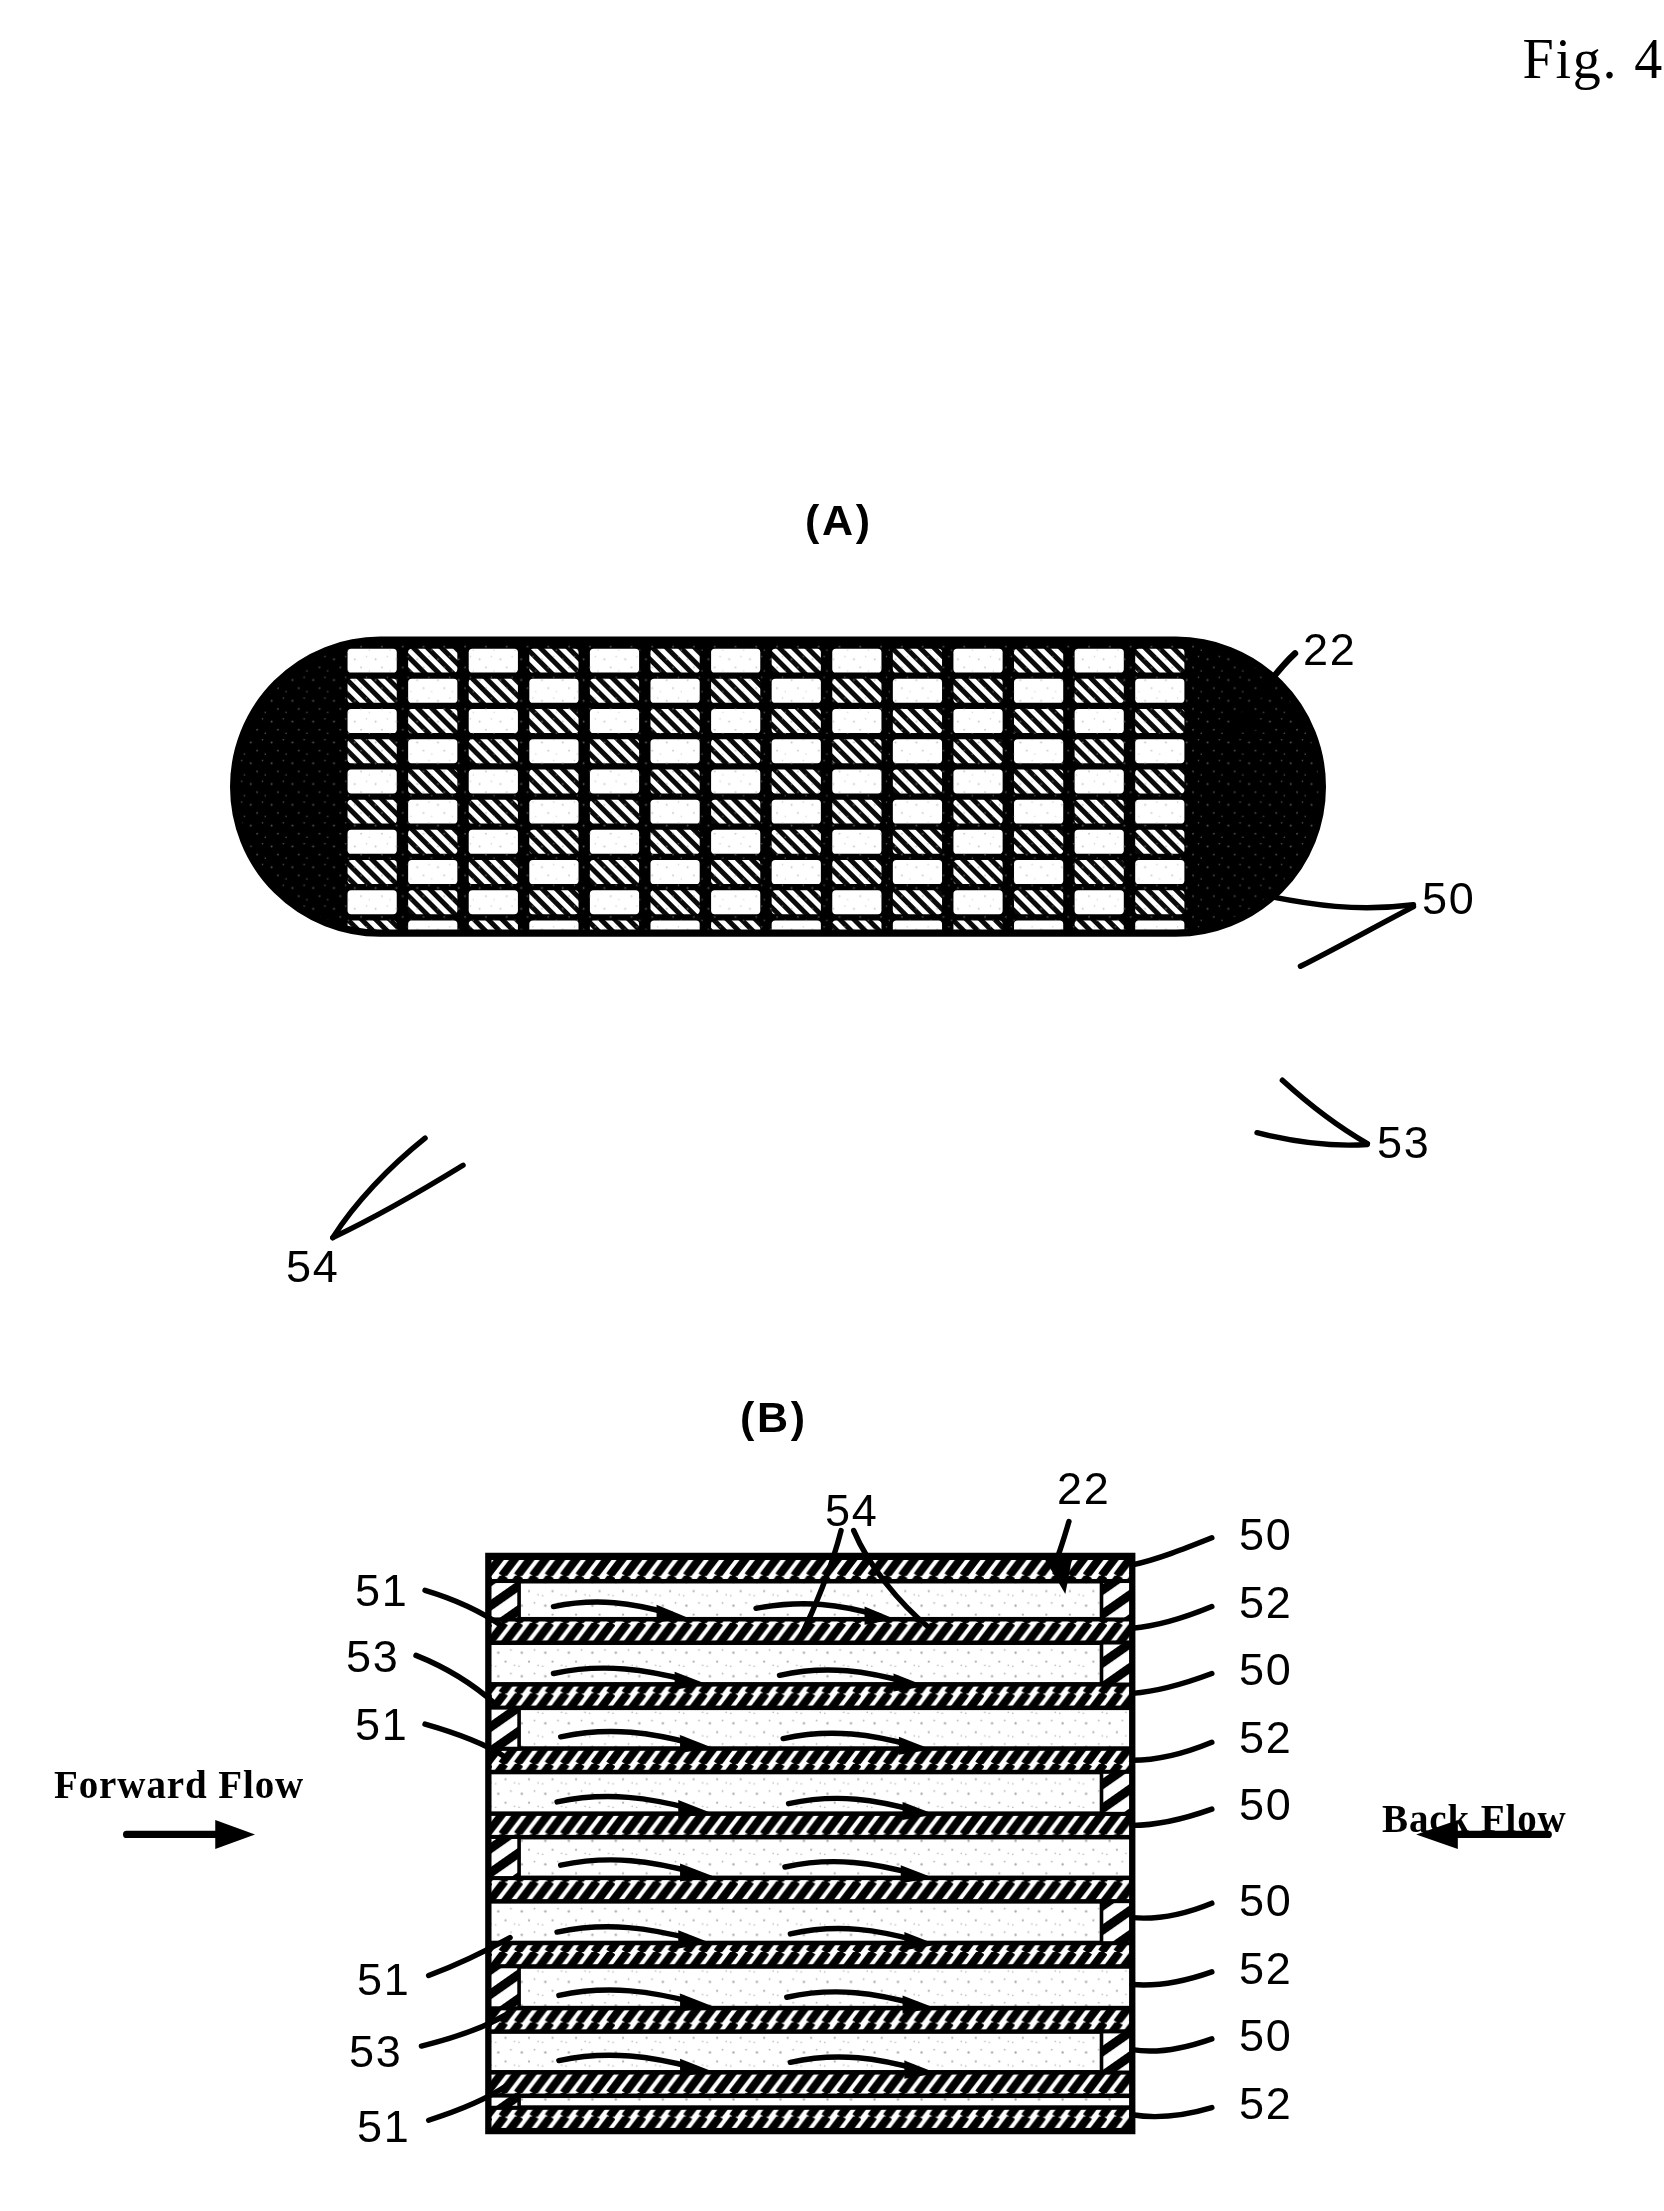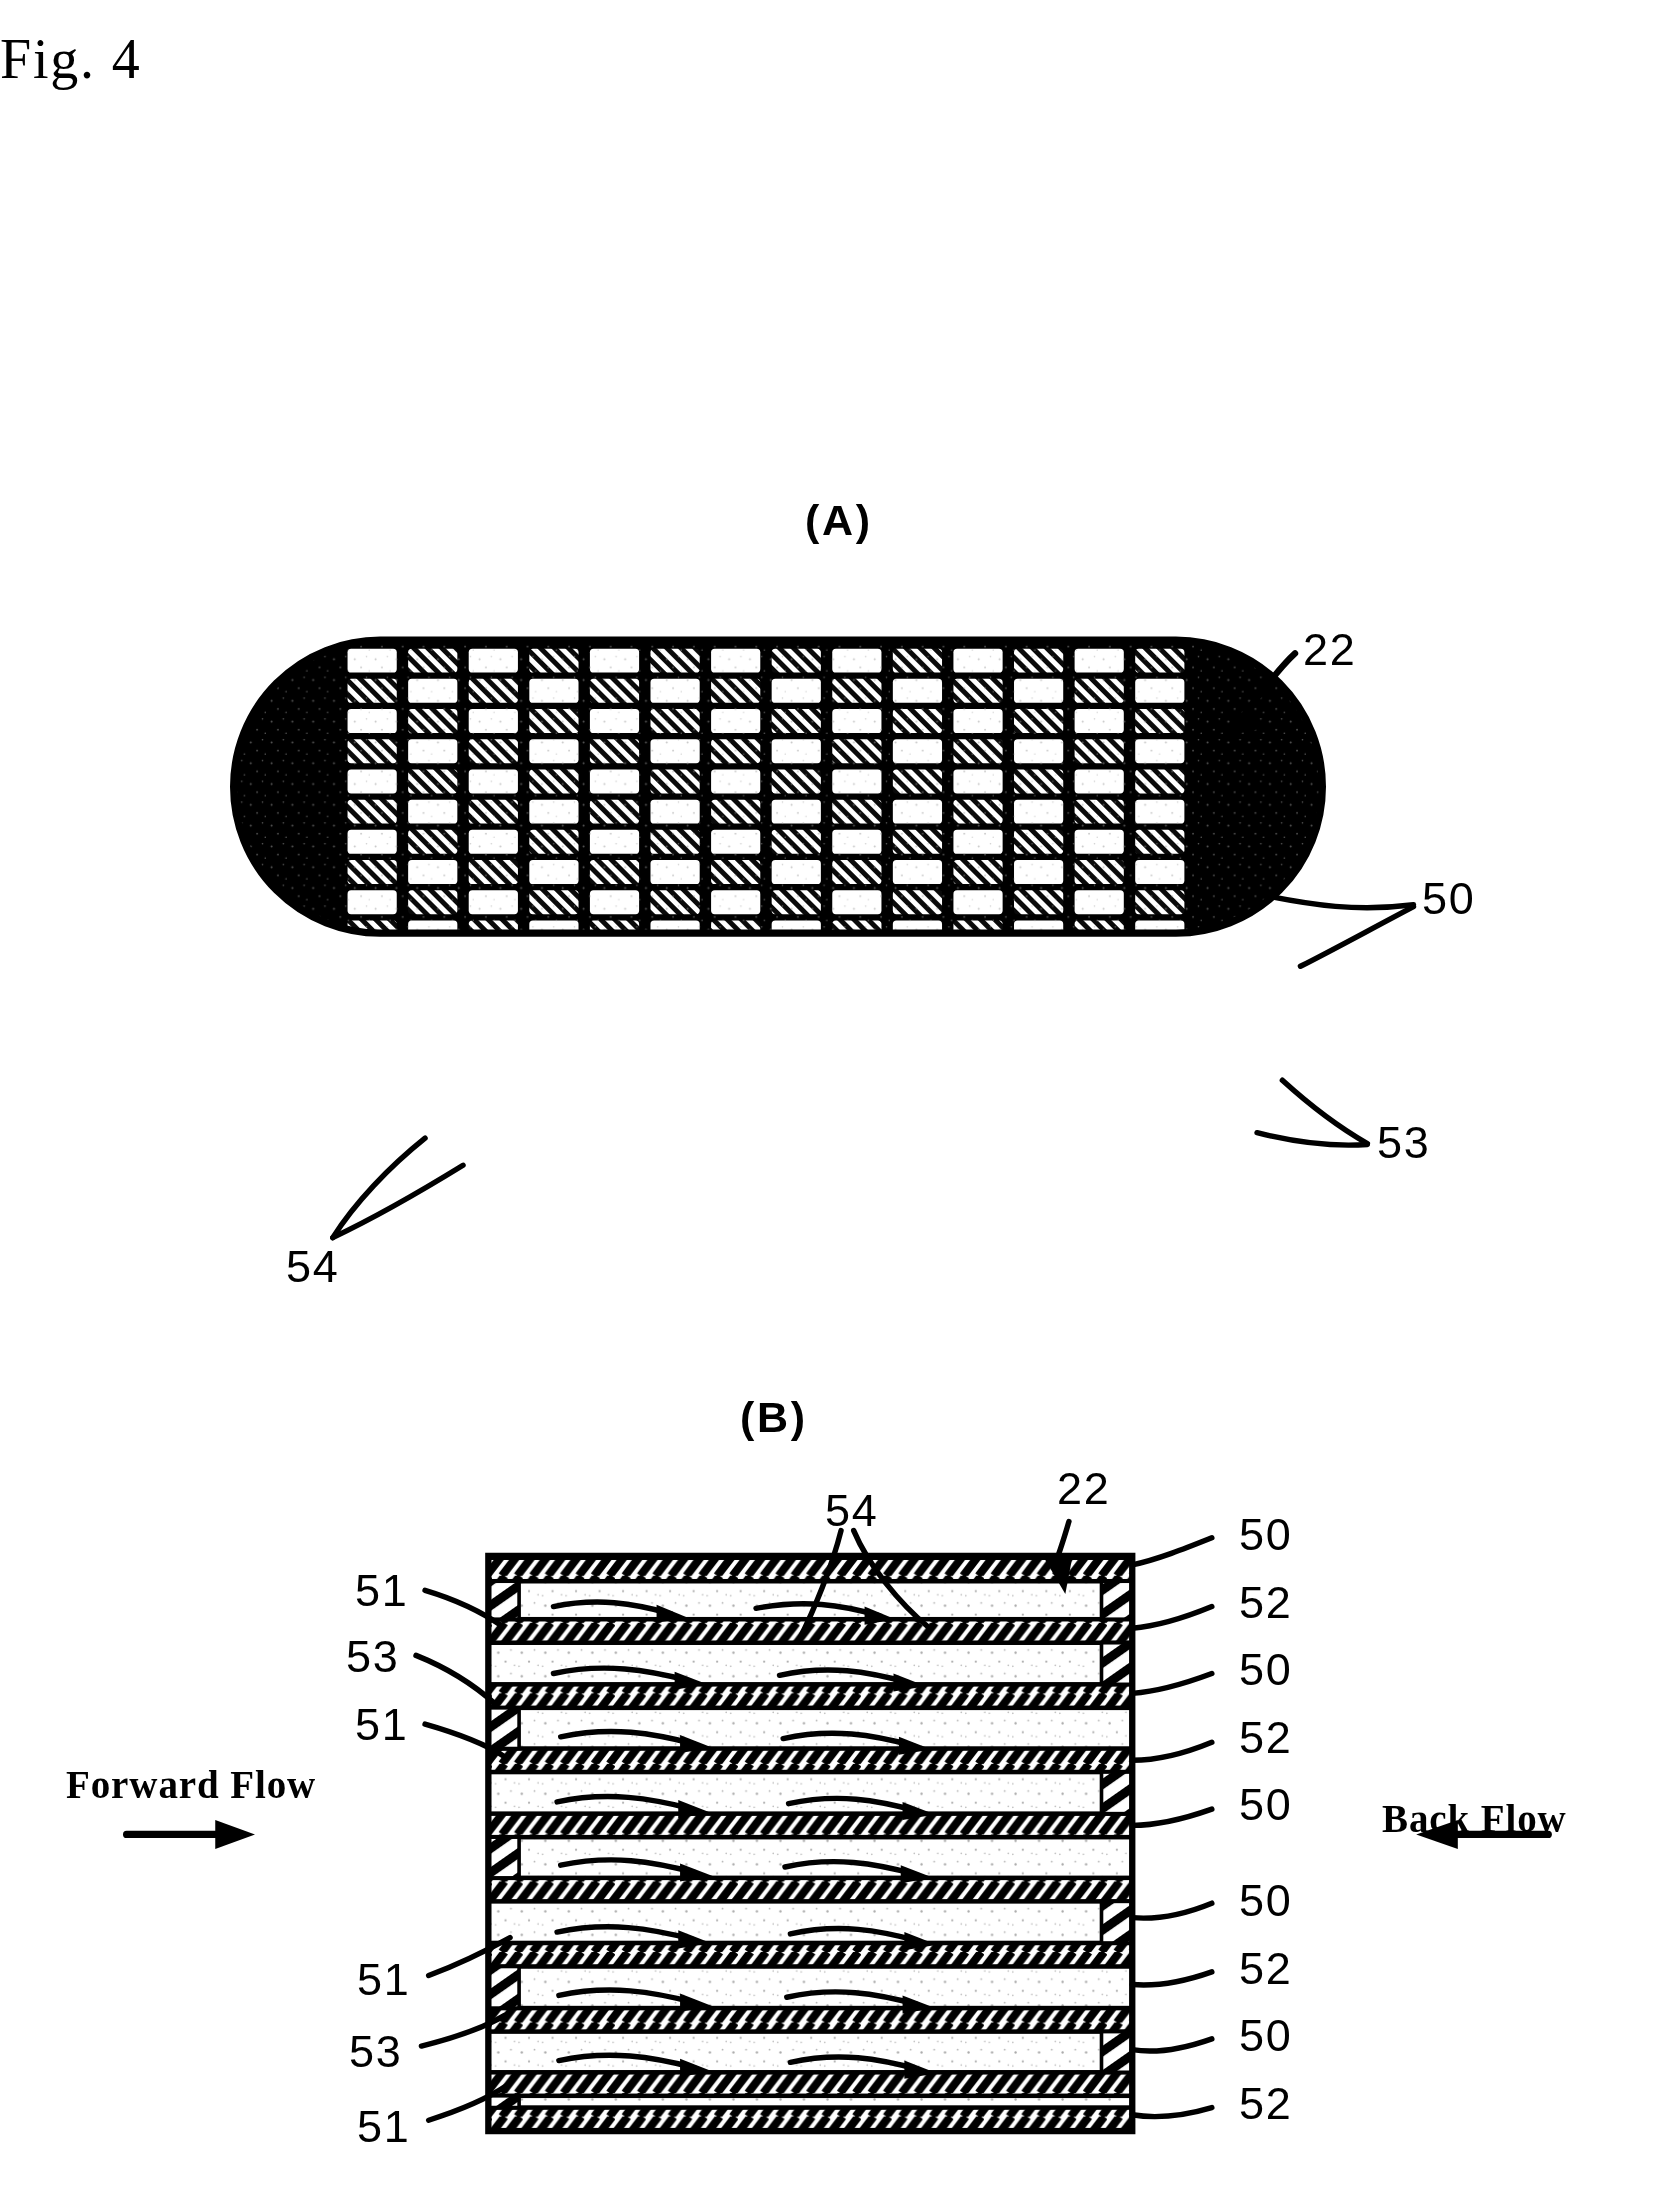--- a/index.html
+++ b/index.html
@@ -1,19 +1,19 @@
 <!DOCTYPE html>
 <html style="font-size:14.5px"><head>
 <meta charset="utf-8">
 <style>
   html,body{margin:0;padding:0;background:#ffffff;}
   body{width:1664px;height:2212px;position:relative;
        font-family:"Liberation Sans",sans-serif;color:#000;overflow:hidden;}
   .abs{position:absolute;}
-  .fig-title{left:0;top:27px;width:1664px;text-align:left;
+  .fig-title{left:0;top:27px;width:1664px;text-align:right;
              font-family:"Liberation Serif",serif;font-size:56px;letter-spacing:1.8px;}
   .sec-label{font-family:"Liberation Sans",sans-serif;font-size:43px;font-weight:700;letter-spacing:2.7px;}
   .ref{font-family:"Liberation Sans",sans-serif;font-size:45px;font-weight:400;letter-spacing:1.8px;}
   .flow-text{font-family:"Liberation Serif",serif;font-size:39px;font-weight:700;letter-spacing:0.9px;}
   svg{display:block;}
 </style>
 </head>
 <body>
 
 <div class="abs fig-title">Fig. 4</div>
@@ -378,15 +378,15 @@
 <div class="abs ref" style="left:1239px;top:1509px;">50</div>
 <div class="abs ref" style="left:1239px;top:1577px;">52</div>
 <div class="abs ref" style="left:1239px;top:1644px;">50</div>
 <div class="abs ref" style="left:1239px;top:1712px;">52</div>
 <div class="abs ref" style="left:1239px;top:1779px;">50</div>
 <div class="abs ref" style="left:1239px;top:1875px;">50</div>
 <div class="abs ref" style="left:1239px;top:1943px;">52</div>
 <div class="abs ref" style="left:1239px;top:2010px;">50</div>
 <div class="abs ref" style="left:1239px;top:2078px;">52</div>
 
-<div class="abs flow-text" style="left:66px;top:1762px;">Forward Flow</div>
+<div class="abs flow-text" style="left:54px;top:1762px;">Forward Flow</div>
 <div class="abs flow-text" style="left:1382px;top:1762px;margin-top:34px;">Back Flow</div>
 
 
 </body></html>

